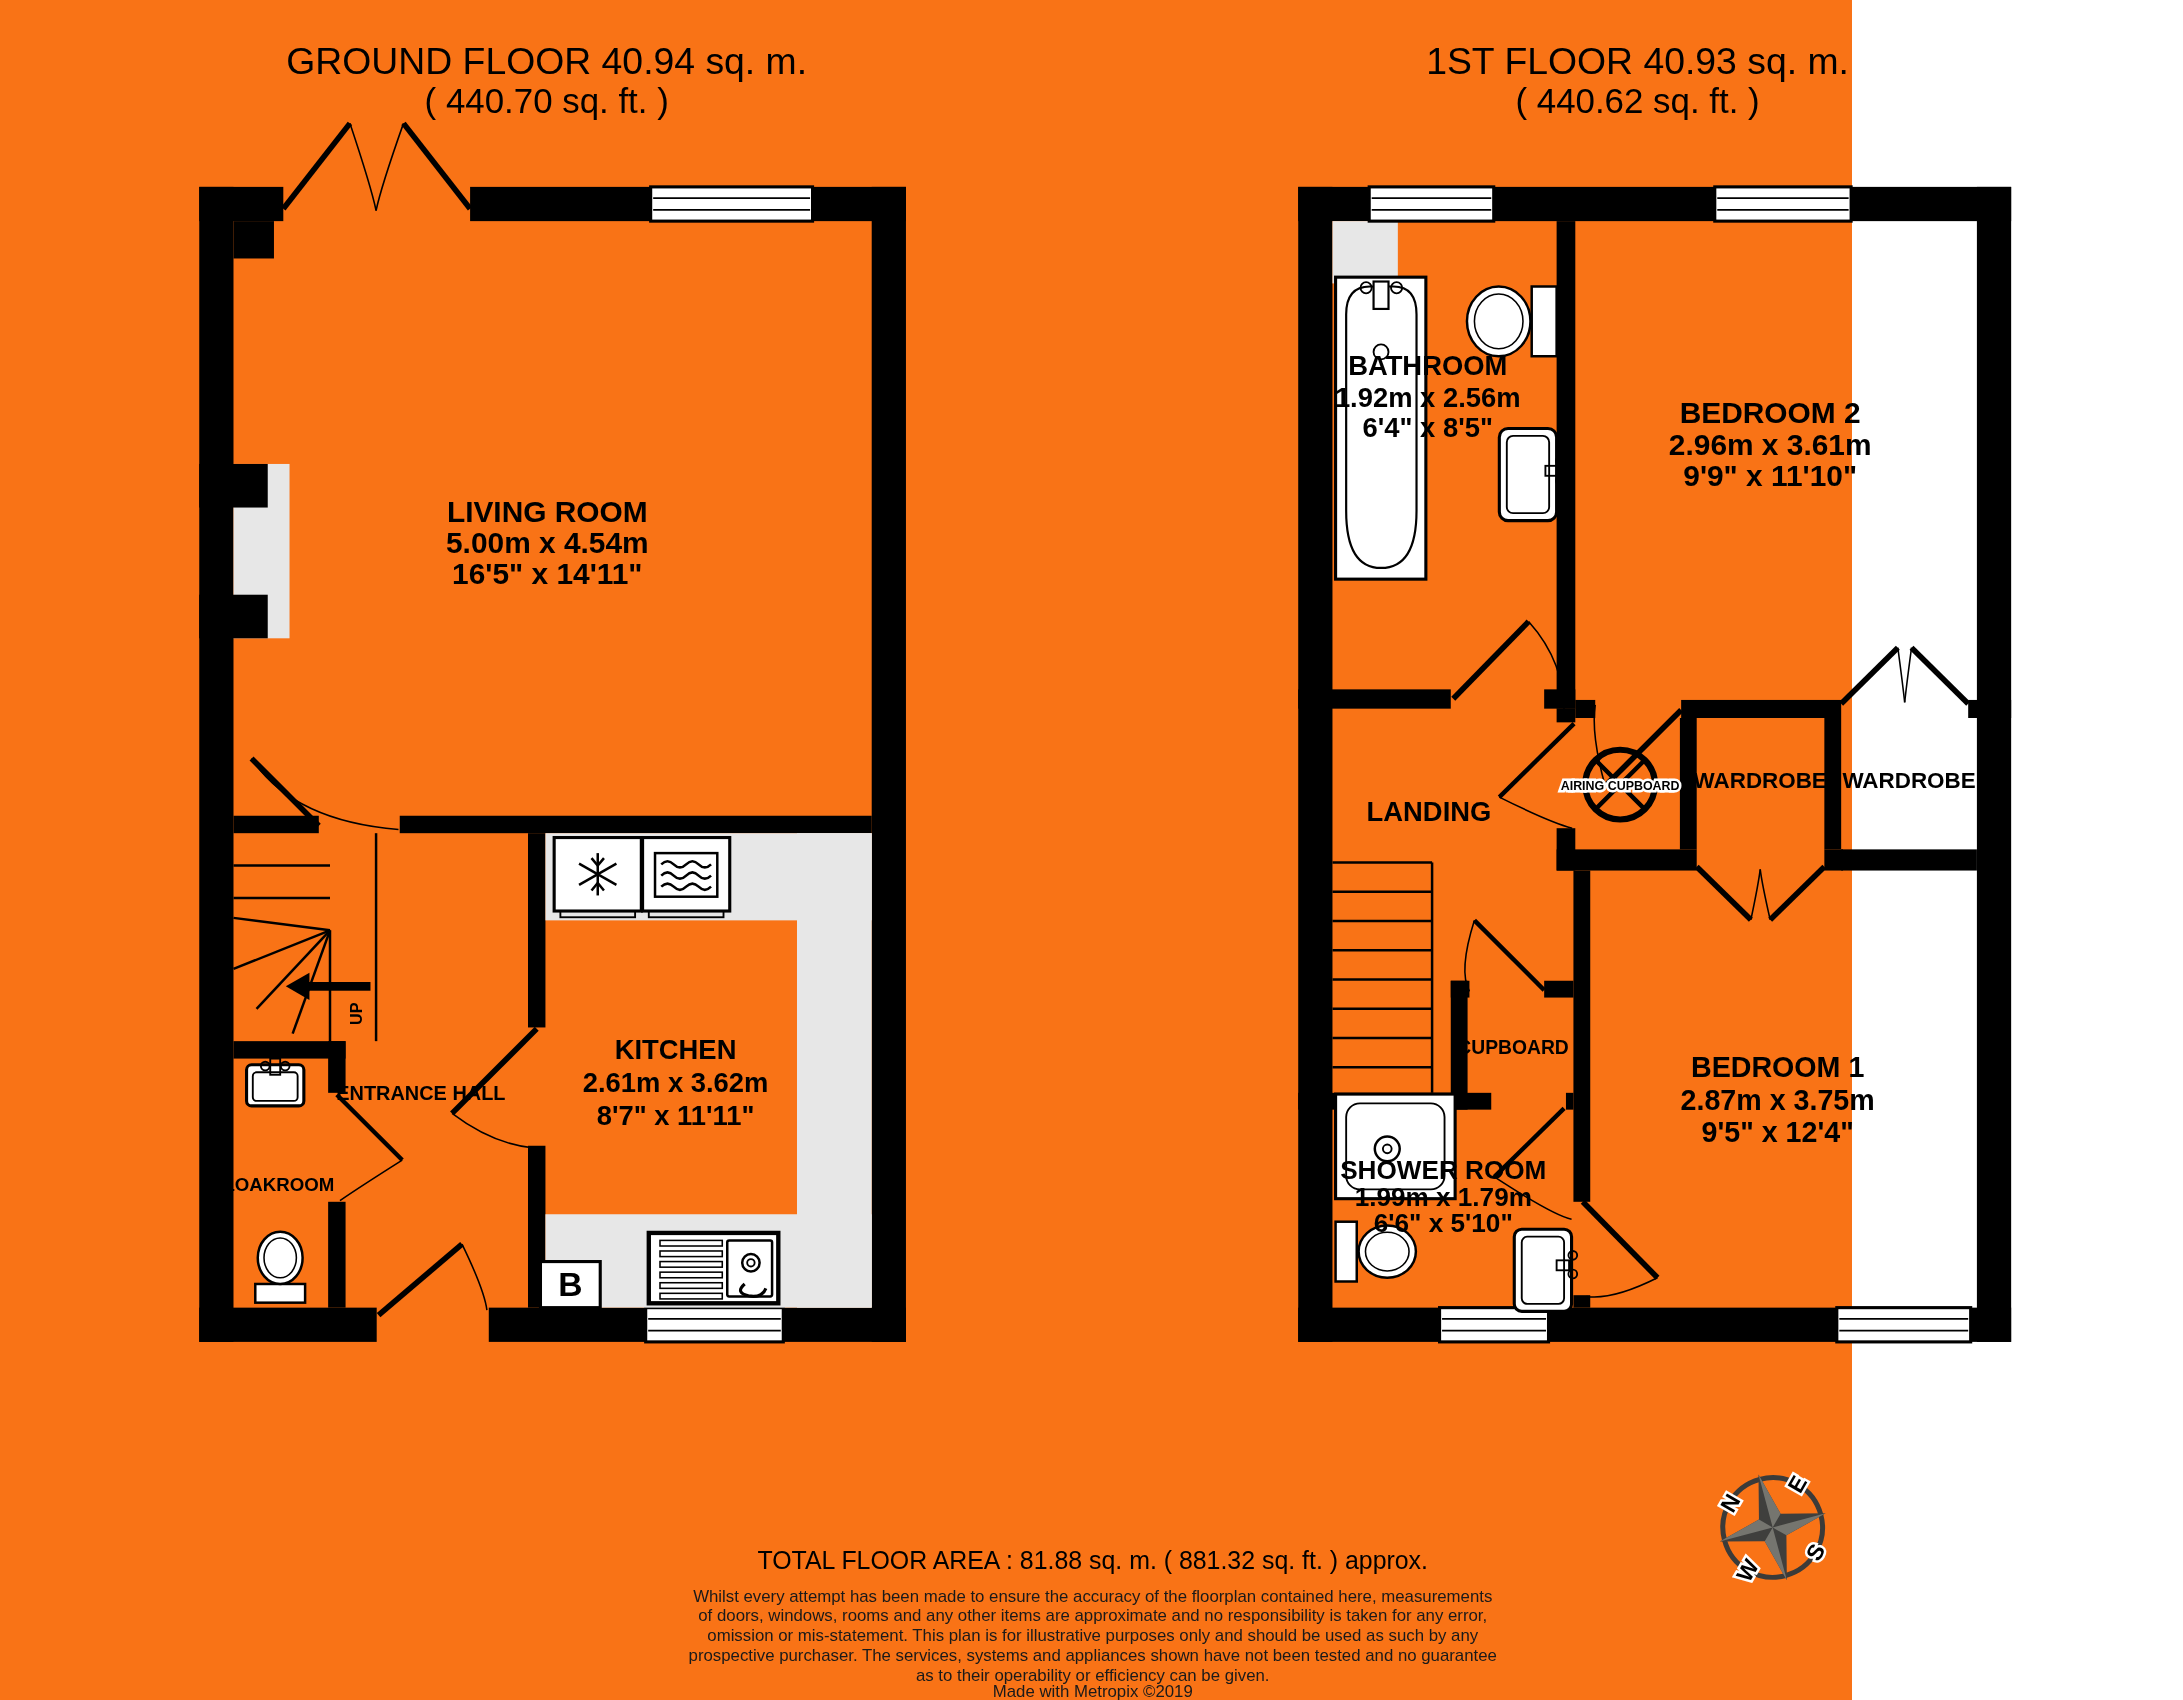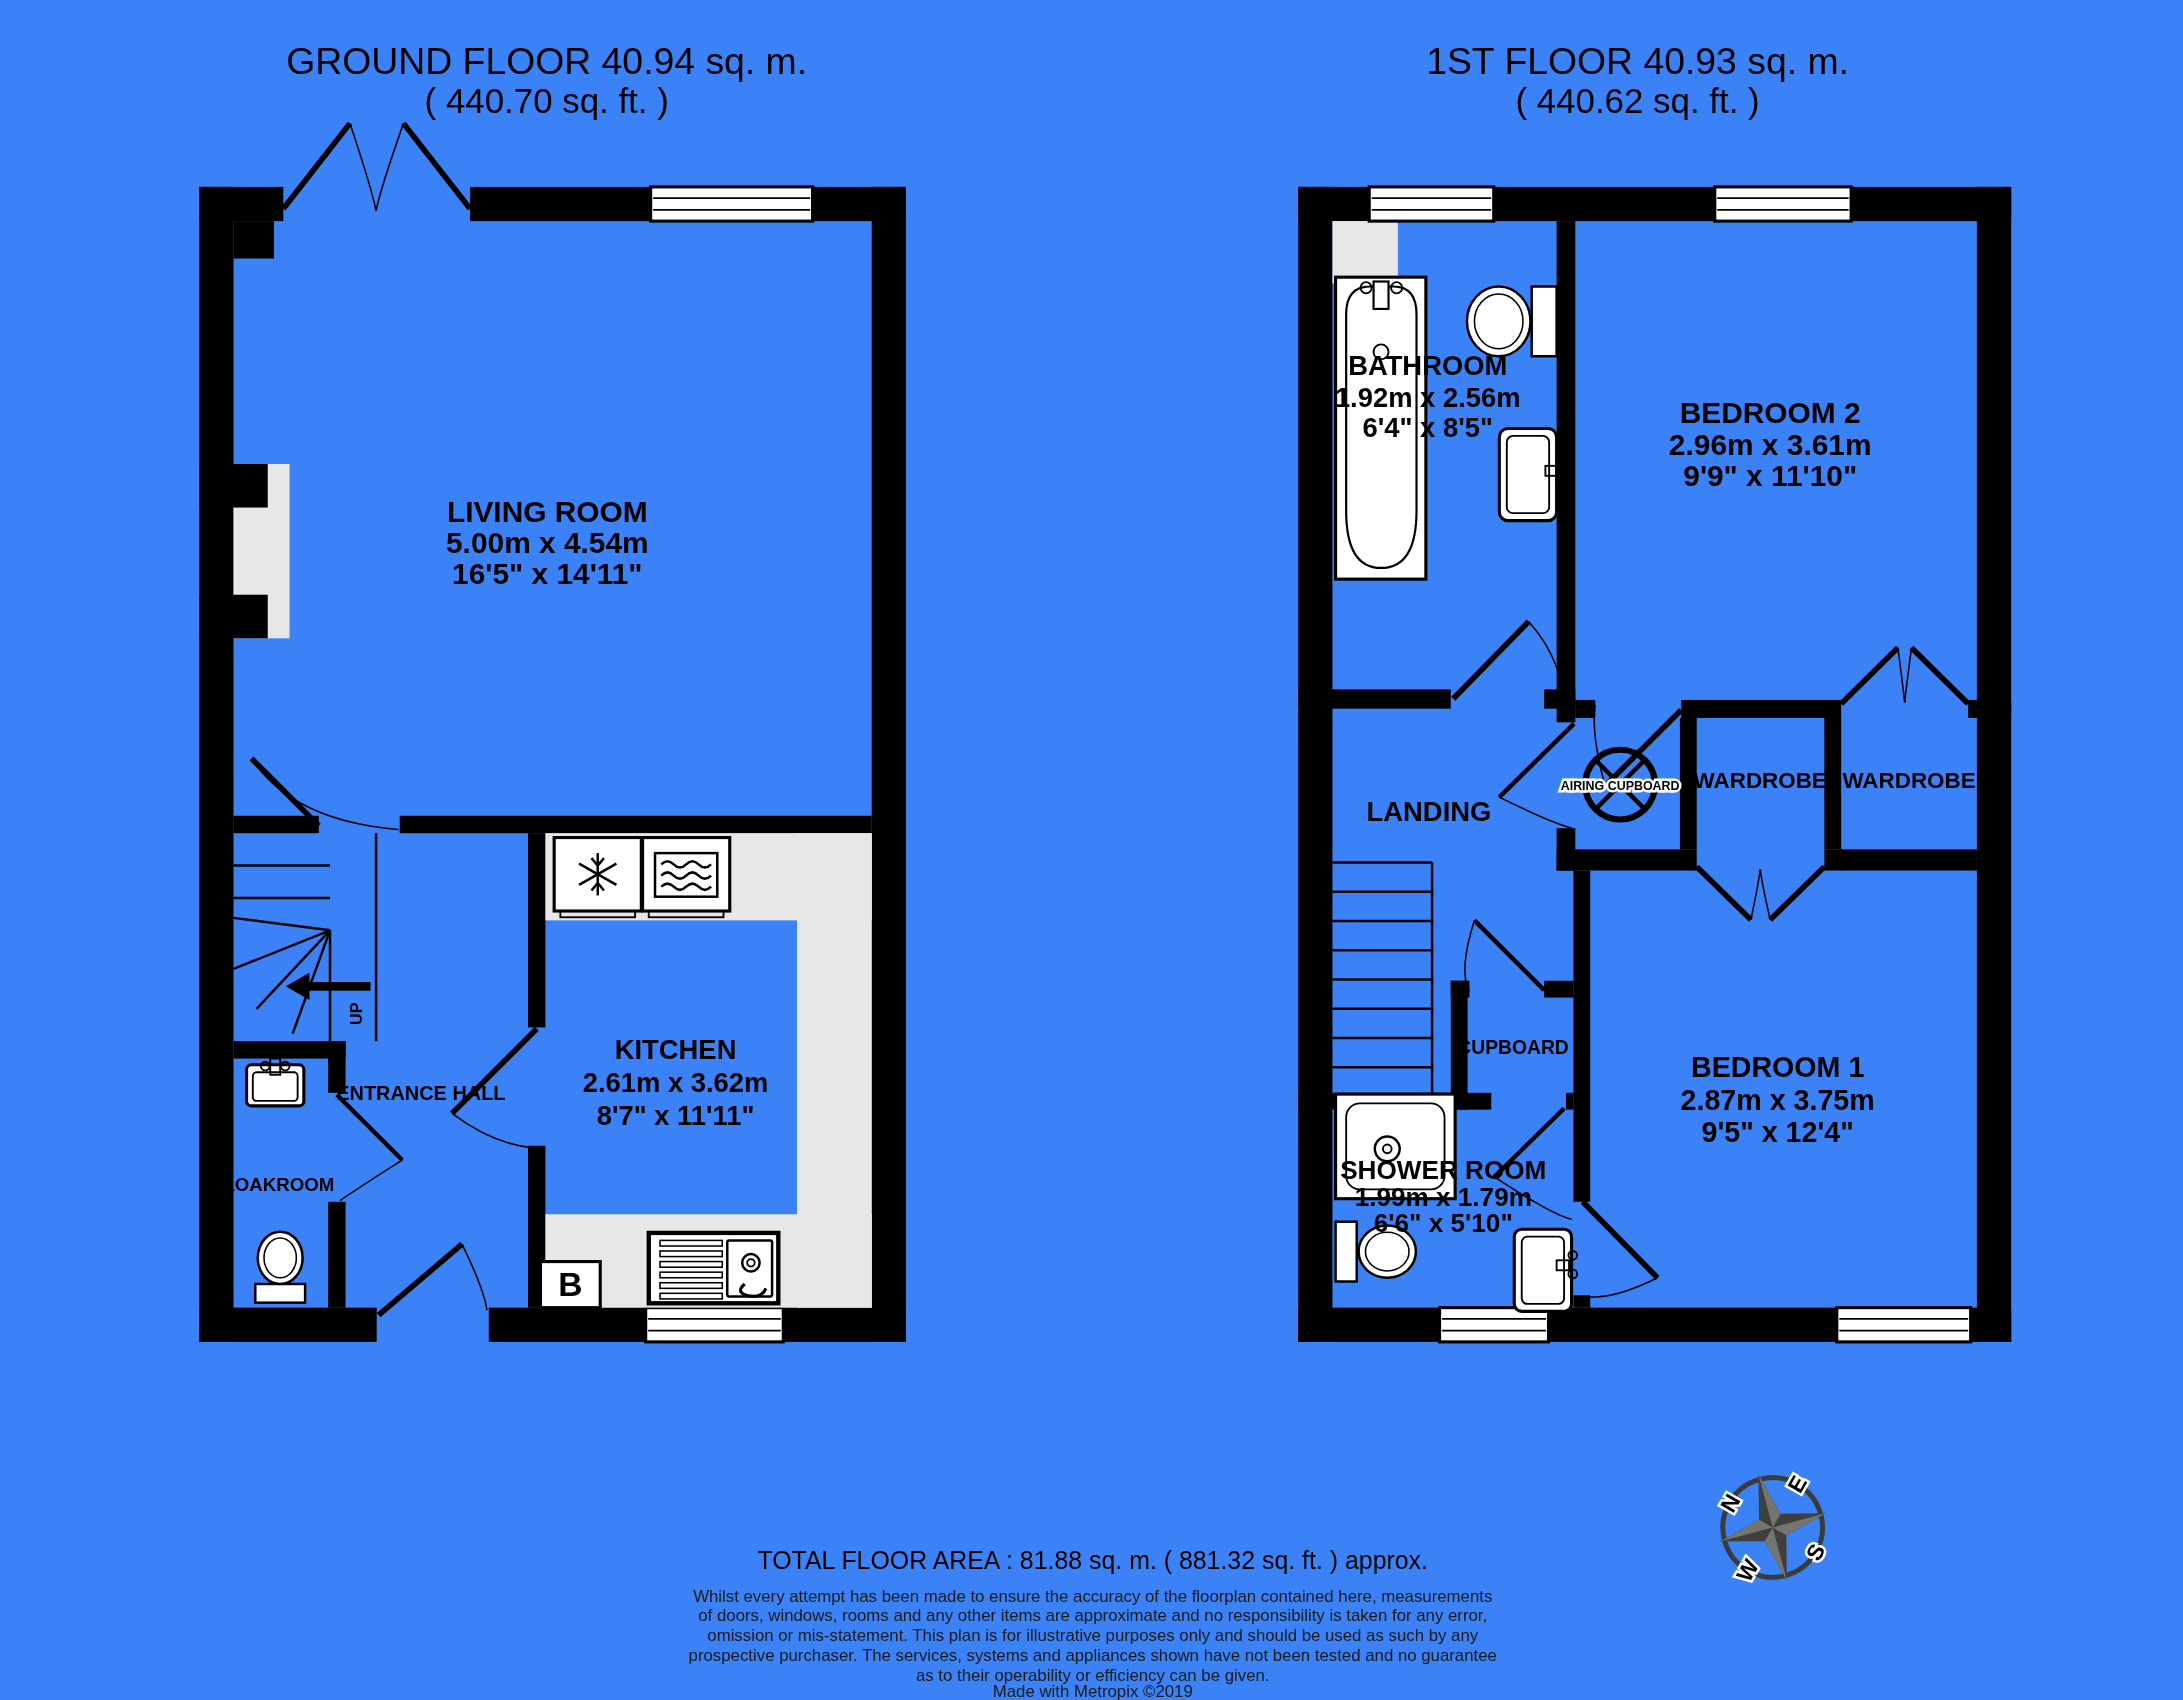--- a/index.html
+++ b/index.html
@@ -1,16 +1,16 @@
 <!DOCTYPE html>
 <html style="font-size:10px"><head>
 <meta charset="utf-8">
 <style>
   html,body{margin:0;padding:0;background:#fff;}
-  .page{width:2183px;height:1700px;position:relative;background:#3b82f6;font-family:"Liberation Sans",sans-serif;text-decoration:underline;}
+  .page{width:1852px;height:1700px;position:relative;background:#f97316;font-family:"Liberation Sans",sans-serif;text-decoration:underline;}
   svg text{font-family:"Liberation Sans",sans-serif;fill:#000;}
   .lbl{text-anchor:middle;}
   .room{font-weight:700;}
   .title{font-size:60px;font-weight:400;}
   .subtitle{font-size:56px;font-weight:400;}
   .foot{font-size:40px;font-weight:400;}
   .disc{font-size:27px;fill:#1a1a1a;}
   .wall{fill:#000;}
   .thin{stroke:#000;stroke-width:4;fill:none;}
   .leaf{stroke:#000;stroke-width:9;fill:none;}

